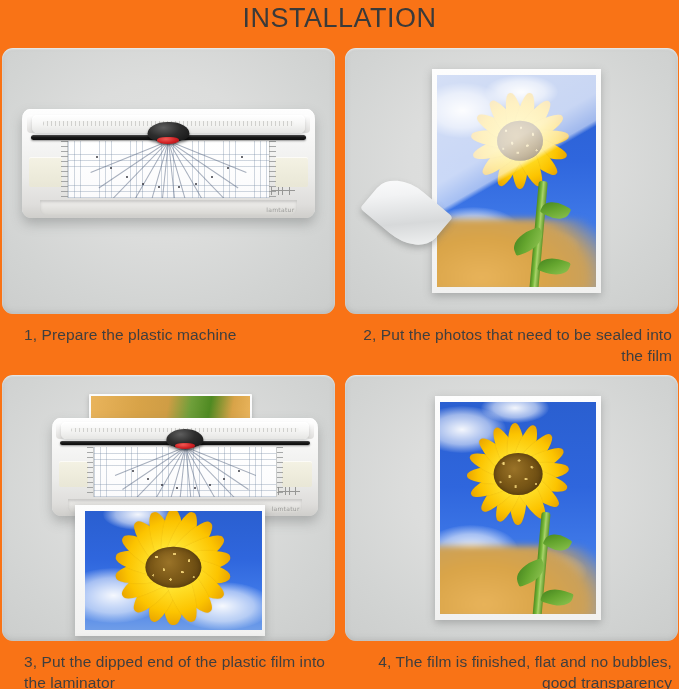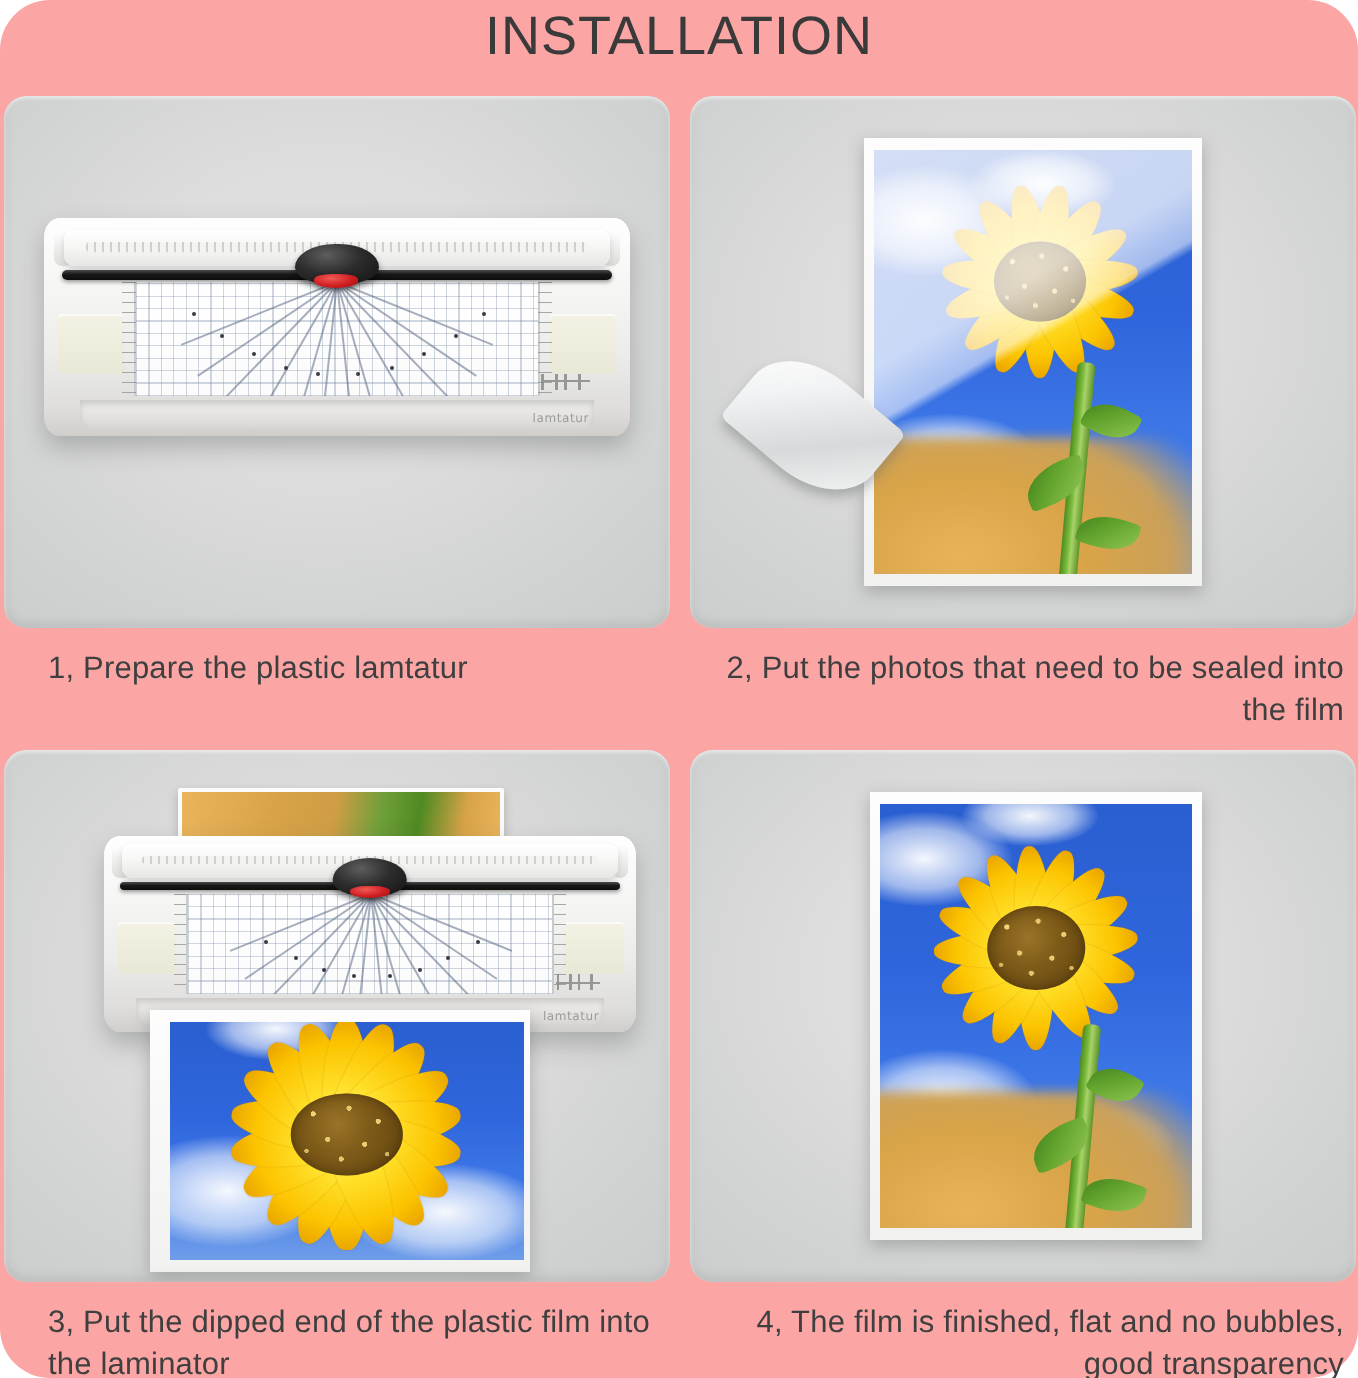--- a/index.html
+++ b/index.html
@@ -9,22 +9,21 @@
     height: 689px;
     background: #ffffff;
     font-family: "Liberation Sans", sans-serif;
     overflow: hidden;
   }
 
   .page {
     position: relative;
     width: 679px;
     height: 689px;
-    background: #fca5a5;
-    border-radius: 25px;
+    background: #f97316;
   }
 
   
   .title {
     position: absolute;
     top: 0px;
     left: 0;
     width: 679px;
     height: 42px;
     line-height: 36px;
@@ -400,21 +399,21 @@
           <div class="lam-blackbar"></div>
           <div class="lam-head"></div>
           <div class="lam-head-red"></div>
 
           <div class="lam-logo-marks"></div>
           <div class="lam-bottom-lip"></div>
           <div class="lam-brand">lamtatur</div>
         </div>
 
       </div>
-      <div class="caption">1, Prepare the plastic lamtatur</div>
+      <div class="caption">1, Prepare the plastic machine</div>
     </div>
 
     <div class="cell cell-2">
       <div class="panel">
 
         <div class="photo-frame" style="left:26%;top:8%;width:51%;height:84%;"></div>
 
         <div class="photo" style="left:27.6%;top:10%;width:47.8%;height:80%;">
           <div class="sky-cloud" style="left:-12%;top:4%;width:56%;height:26%;"></div>
           <div class="sky-cloud" style="left:30%;top:0%;width:46%;height:16%;"></div>

